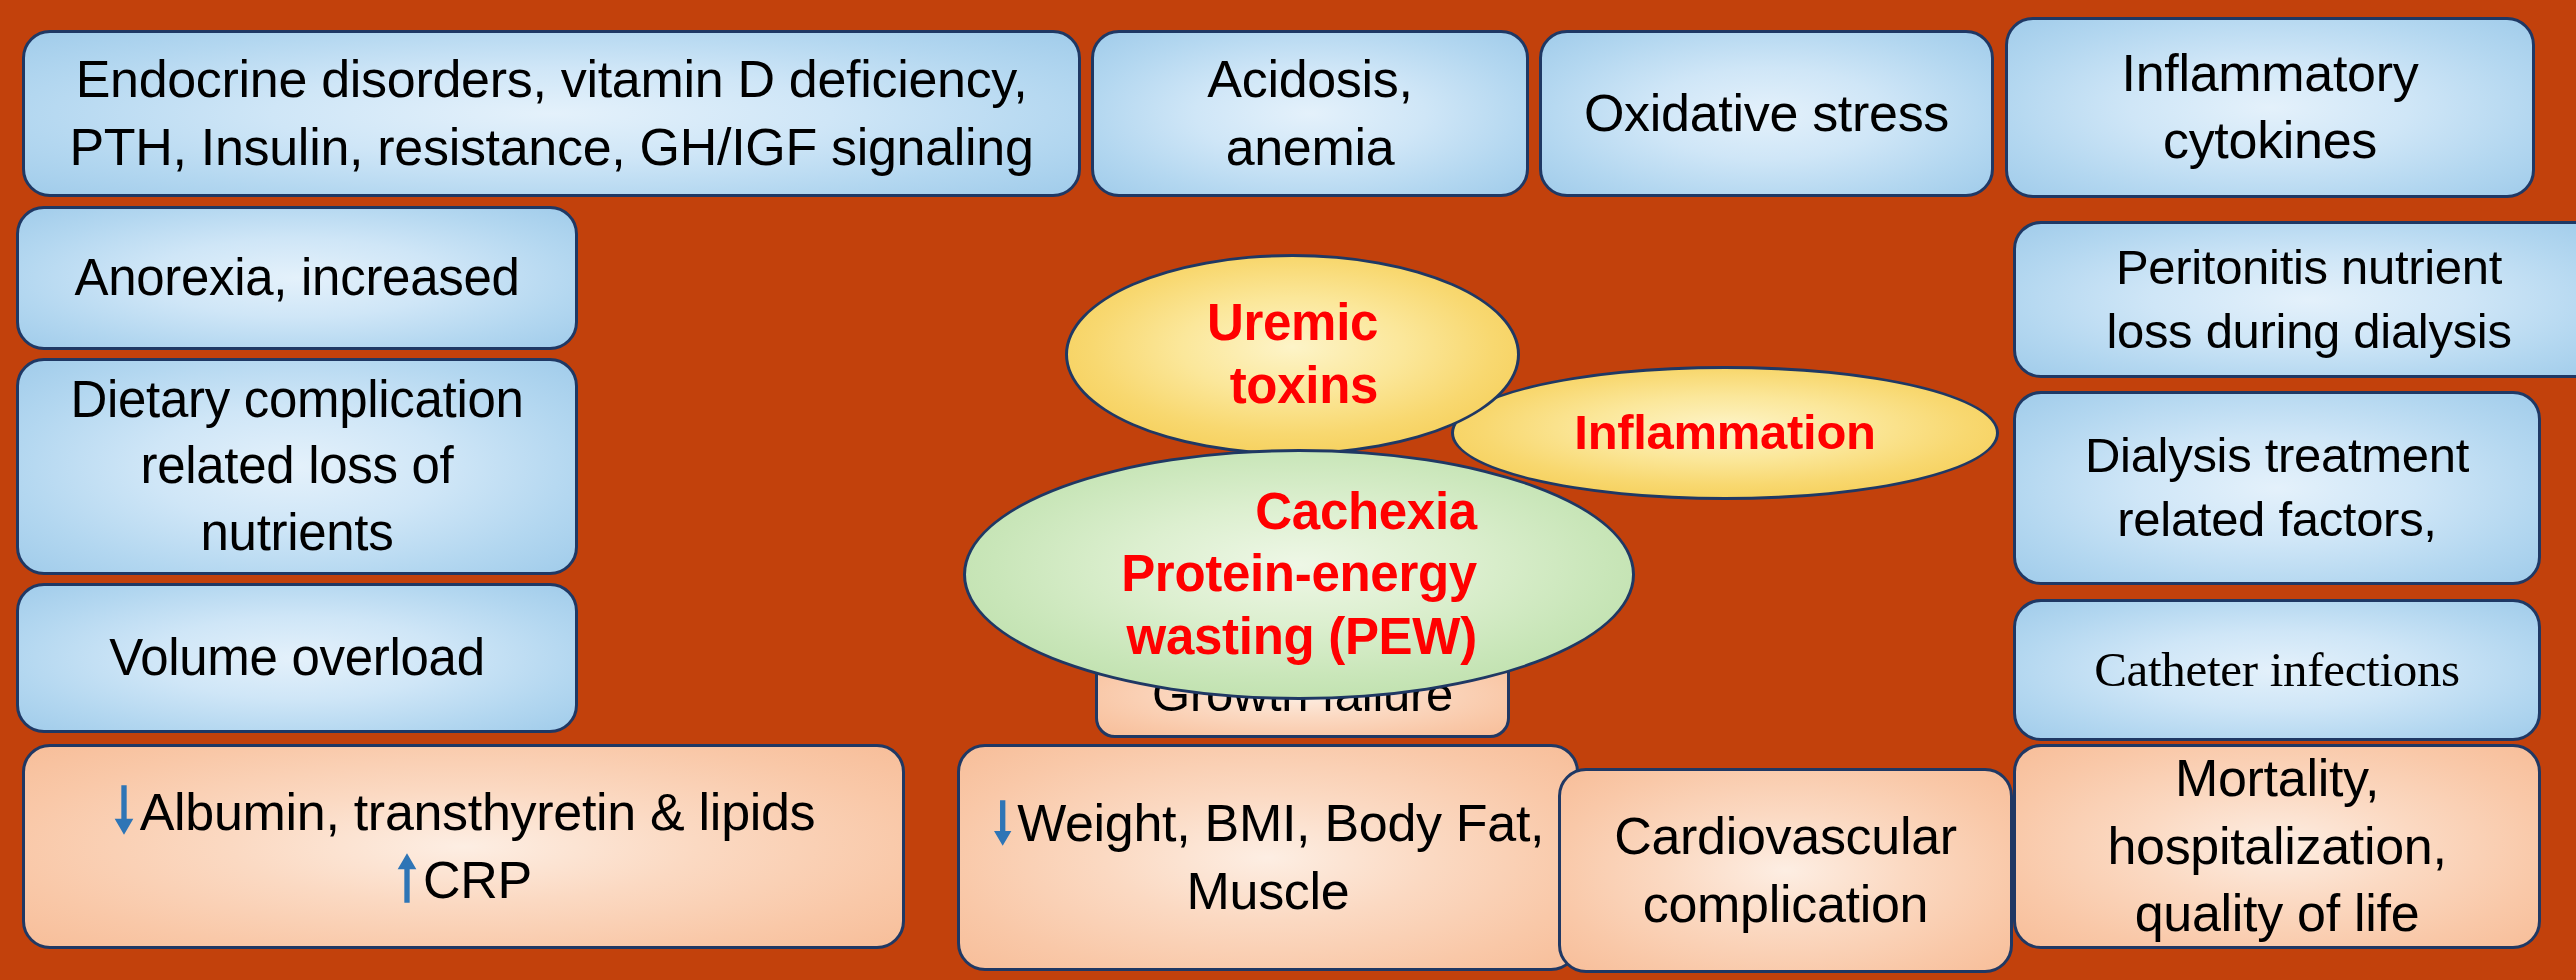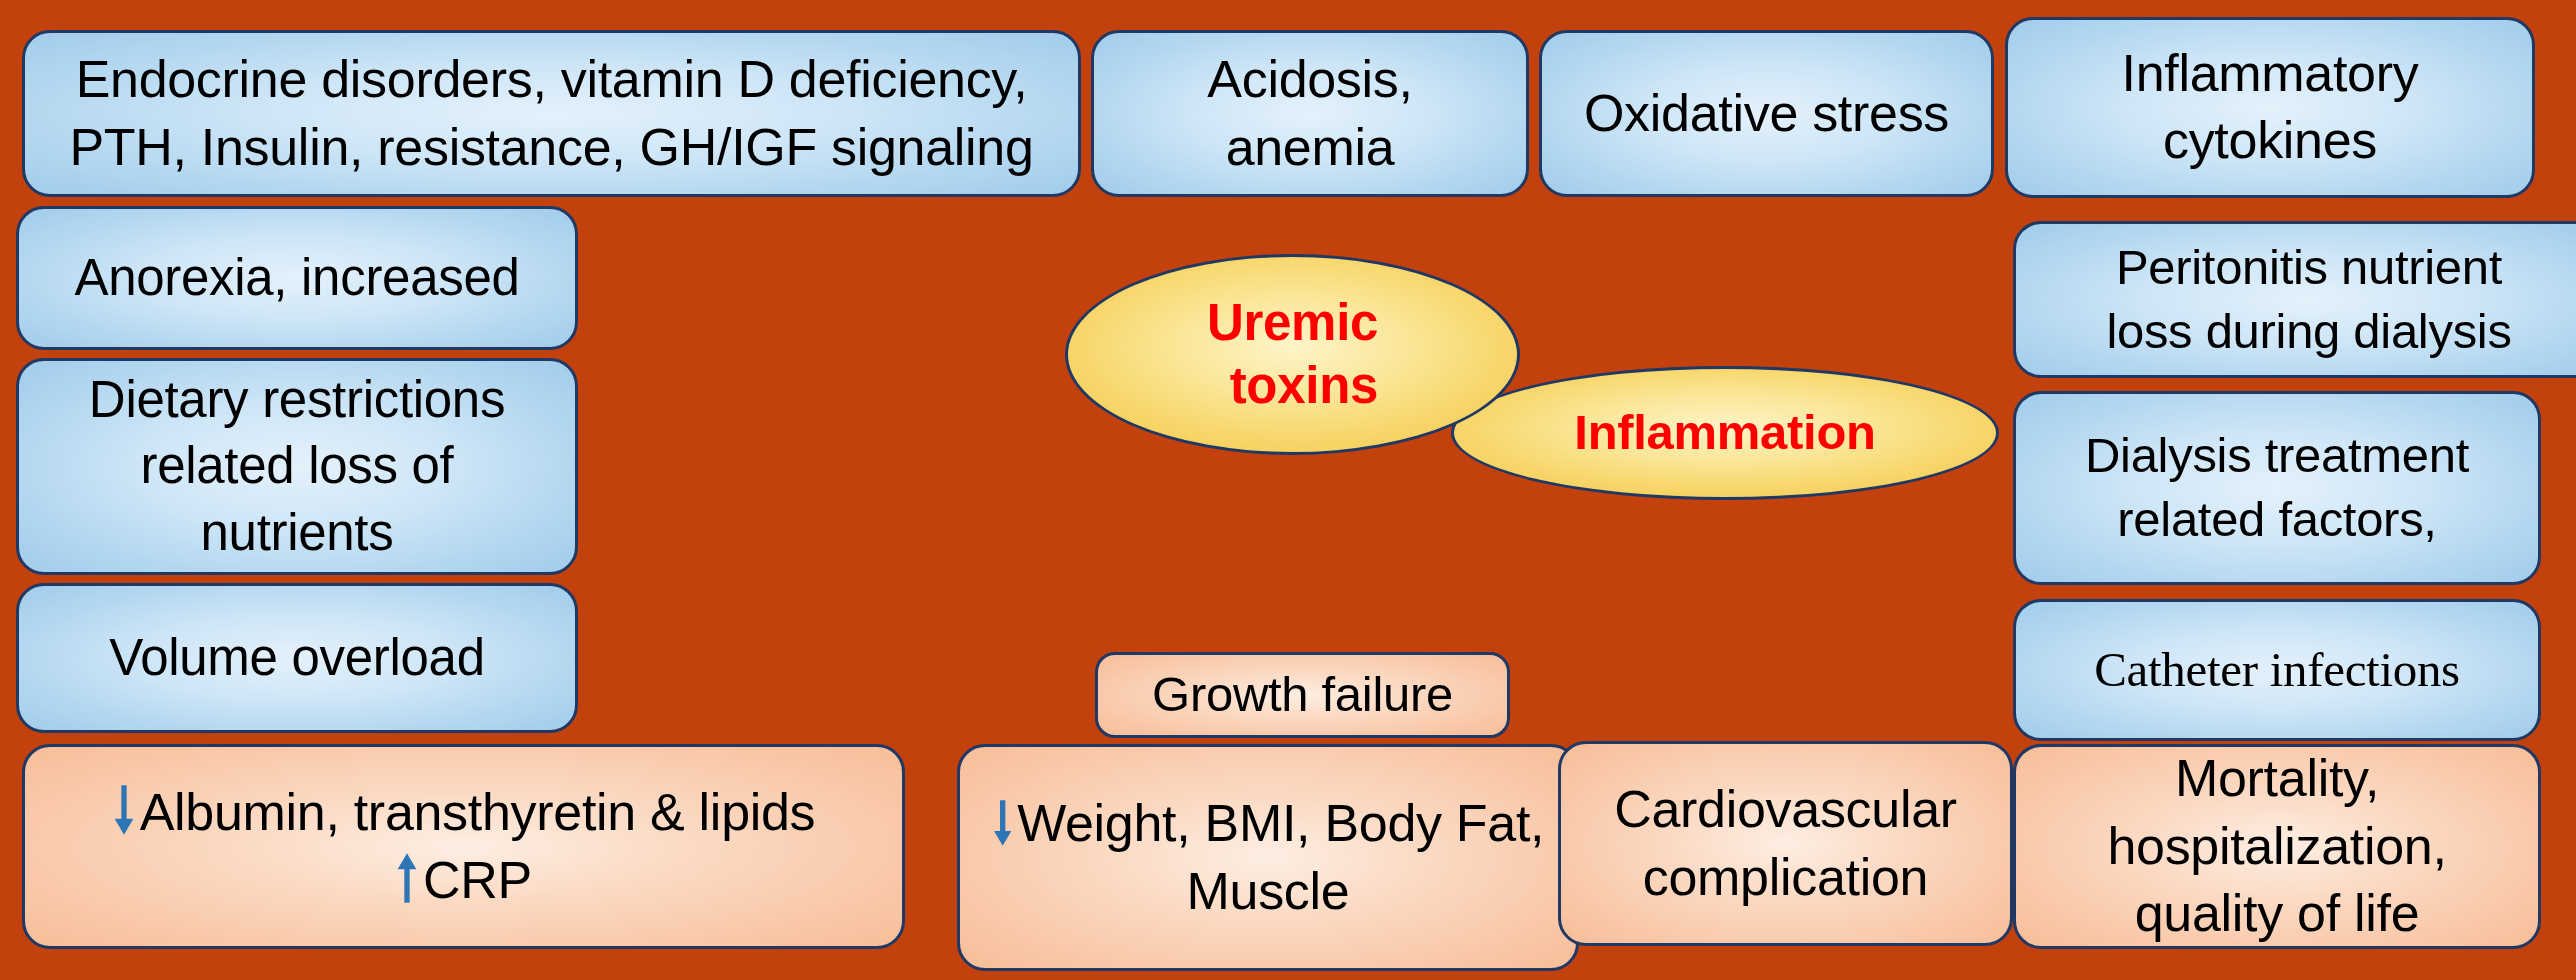--- a/index.html
+++ b/index.html
@@ -117,21 +117,21 @@
   </div>
 
   <div class="node blue z-low" style="left:16px; top:206px; width:562px; height:144px; font-size:51px;">
     <span class="txt">
       <span>Anorexia, increased</span><br>
     </span>
   </div>
 
   <div class="node blue z-low" style="left:16px; top:358px; width:562px; height:217px; font-size:51px;">
     <span class="txt">
-      <span>Dietary restrictions</span><br>
+      <span>Dietary complication</span><br>
       <span>related loss of</span><br>
       <span>nutrients</span>
     </span>
   </div>
 
   <div class="node blue z-low" style="left:16px; top:583px; width:562px; height:150px; font-size:51px;">
     <span class="txt">Volume overload</span>
   </div>
 
   <div class="node blue z-low" style="left:2013px; top:221px; width:592px; height:157px; font-size:49px;">
@@ -157,20 +157,27 @@
     <span class="txt">Inflammation</span>
   </div>
 
   <div class="ellipse yellow z-top" style="left:1065px; top:254px; width:455px; height:201px; font-size:51px;">
     <span class="txt">
       <span>Uremic</span><br>
       <span>toxins</span>
     </span>
   </div>
 
+  <div class="ellipse green z-top" style="left:963px; top:449px; width:672px; height:251px; font-size:51px;">
+    <span class="txt">
+      <span>Cachexia</span><br>
+      <span>Protein-energy</span><br>
+      <span>wasting (PEW)</span>
+    </span>
+  </div>
 
   <div class="node orange z-mid" style="left:1095px; top:652px; width:415px; height:86px; font-size:49px; border-radius:20px;">
     <span class="txt">Growth failure</span>
   </div>
 
   <div class="node orange z-low" style="left:22px; top:744px; width:883px; height:205px; font-size:52px;">
     <span class="txt">
       <span class="arrow">
         <svg width="24" height="52" viewBox="0 0 36 78" aria-hidden="true">
           <path d="M14 2 h8 v50 h10 L18 76 L4 52 h10 Z" fill="#2E75B6"></path>
@@ -188,21 +195,21 @@
     <span class="txt">
       <span class="arrow">
         <svg width="21.4" height="48" viewBox="0 0 32 72" aria-hidden="true">
           <path d="M12 2 h8 v46 h9 L16 70 L3 48 h9 Z" fill="#2E75B6"></path>
         </svg>
       </span><span>Weight, BMI, Body Fat,</span><br>
       <span>Muscle</span>
     </span>
   </div>
 
-  <div class="node orange z-low" style="left:1558px; top:741px; width:455px; height:205px; font-size:52px;">
+  <div class="node orange z-low" style="left:1558px; top:768px; width:455px; height:205px; font-size:52px;">
     <span class="txt">
       <span>Cardiovascular</span><br>
       <span>complication</span>
     </span>
   </div>
 
   <div class="node orange z-low" style="left:2013px; top:744px; width:528px; height:205px; font-size:52px;">
     <span class="txt">
       <span>Mortality,</span><br>
       <span>hospitalization,</span><br>

